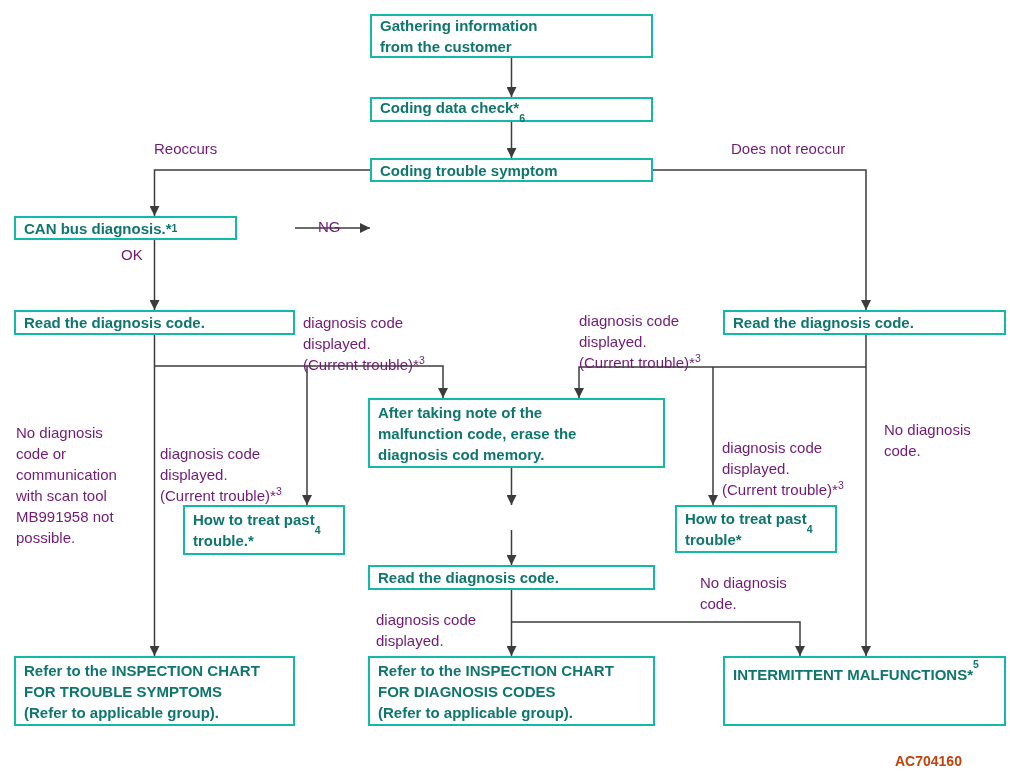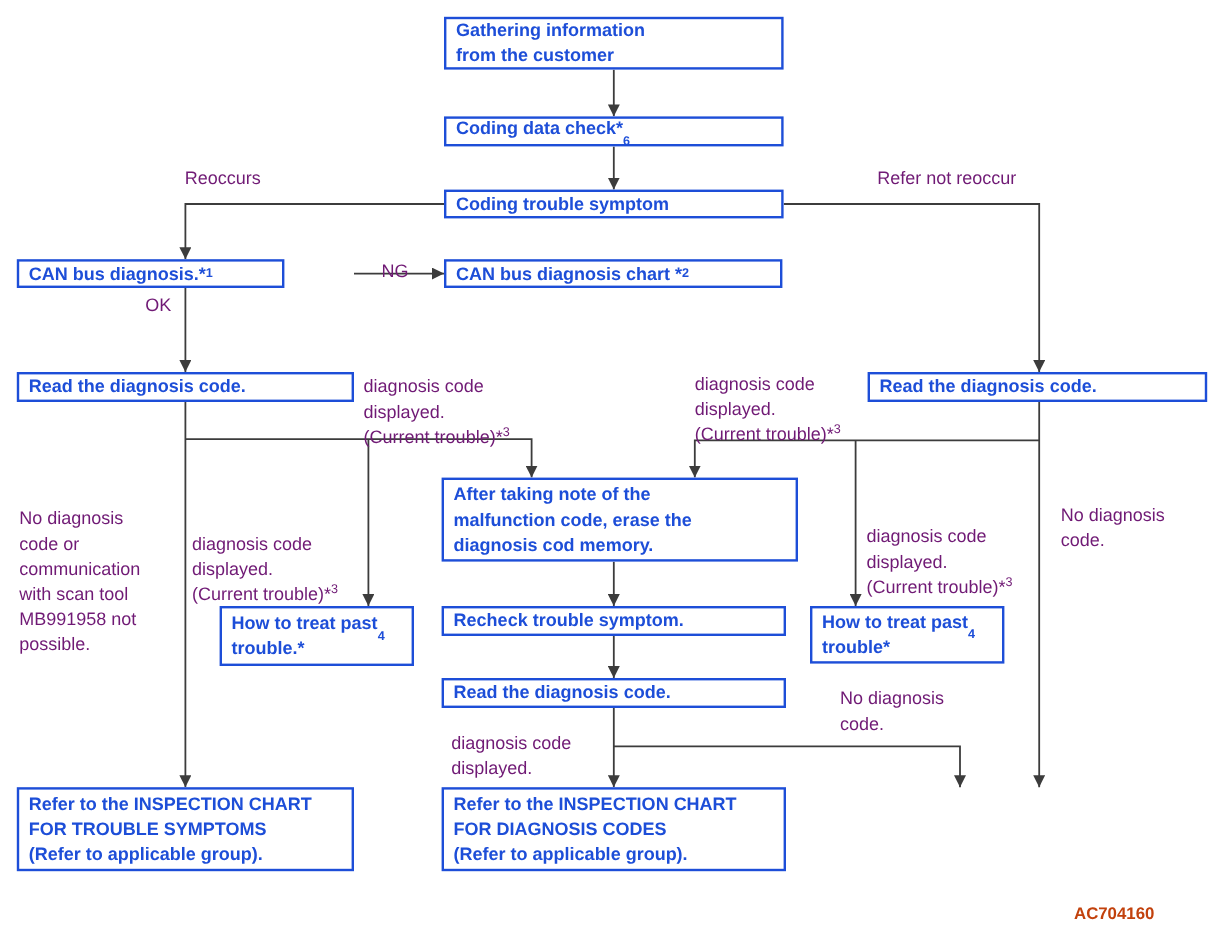--- a/index.html
+++ b/index.html
@@ -18,23 +18,23 @@
   .connectors {
     position: absolute;
     left: 0;
     top: 0;
     width: 1010px;
     height: 778px;
   }
   .box {
     position: absolute;
     box-sizing: border-box;
-    border: 2px solid #1d4ed8;
+    border: 2px solid #14b8a6;
     background: #ffffff;
-    color: #1d4ed8;
+    color: #0f766e;
     font-weight: bold;
     font-size: 15px;
     line-height: 21px;
     display: flex;
     align-items: center;
     padding: 2px 8px;
   }
   .box .txt {
     white-space: pre-line;
   }
@@ -104,24 +104,20 @@
 
   <div class="box" style="left:370px; top:158px; width:283px; height:24px;">
     <span class="txt">Coding trouble symptom</span>
   </div>
 
   <div class="box" style="left:14px; top:216px; width:223px; height:24px;">
     <span class="txt">CAN bus diagnosis.*</span>
       <span class="sup">1</span>
   </div>
 
-  <div class="box" style="left:370px; top:216px; width:282px; height:24px;">
-    <span class="txt">CAN bus diagnosis chart *</span>
-      <span class="sup">2</span>
-  </div>
 
   <div class="box" style="left:14px; top:310px; width:281px; height:25px;">
     <span class="txt">Read the diagnosis code.</span>
   </div>
 
   <div class="box" style="left:723px; top:310px; width:283px; height:25px;">
     <span class="txt">Read the diagnosis code.</span>
   </div>
 
   <div class="box" style="left:368px; top:398px; width:297px; height:70px;">
@@ -129,23 +125,20 @@
 malfunction code, erase the
 diagnosis cod memory.</span>
   </div>
 
   <div class="box" style="left:183px; top:505px; width:162px; height:50px;">
     <span class="txt">How to treat past
 trouble.*</span>
       <span class="sup">4</span>
   </div>
 
-  <div class="box" style="left:368px; top:505px; width:287px; height:25px;">
-    <span class="txt">Recheck trouble symptom.</span>
-  </div>
 
   <div class="box" style="left:675px; top:505px; width:162px; height:48px;">
     <span class="txt">How to treat past
 trouble*</span>
       <span class="sup">4</span>
   </div>
 
   <div class="box" style="left:368px; top:565px; width:287px; height:25px;">
     <span class="txt">Read the diagnosis code.</span>
   </div>
@@ -155,23 +148,27 @@
 FOR TROUBLE SYMPTOMS
 (Refer to applicable group).</span>
   </div>
 
   <div class="box" style="left:368px; top:656px; width:287px; height:70px;">
     <span class="txt">Refer to the INSPECTION CHART
 FOR DIAGNOSIS CODES
 (Refer to applicable group).</span>
   </div>
 
+  <div class="box top-align" style="left:723px; top:656px; width:283px; height:70px;">
+    <span class="txt">INTERMITTENT MALFUNCTIONS*</span>
+      <span class="sup">5</span>
+  </div>
 
   <div class="label" style="left:154px; top:138px;">Reoccurs</div>
-  <div class="label" style="left:731px; top:138px;">Refer not reoccur</div>
+  <div class="label" style="left:731px; top:138px;">Does not reoccur</div>
   <div class="label" style="left:318px; top:200px;margin-top:16px;">NG</div>
   <div class="label" style="left:121px; top:244px;">OK</div>
 
   <div class="label" style="left:303px; top:291px;">
     <span>diagnosis code
 displayed.
 (Current trouble)*</span><span class="sup">3</span>
   </div>
 
   <div class="label" style="left:579px; top:289px;">

